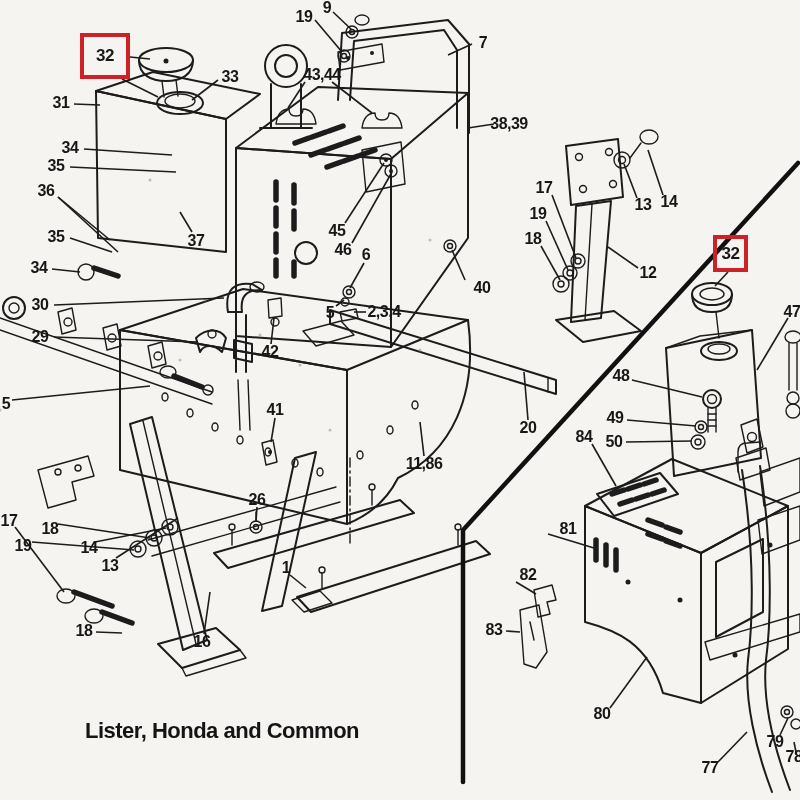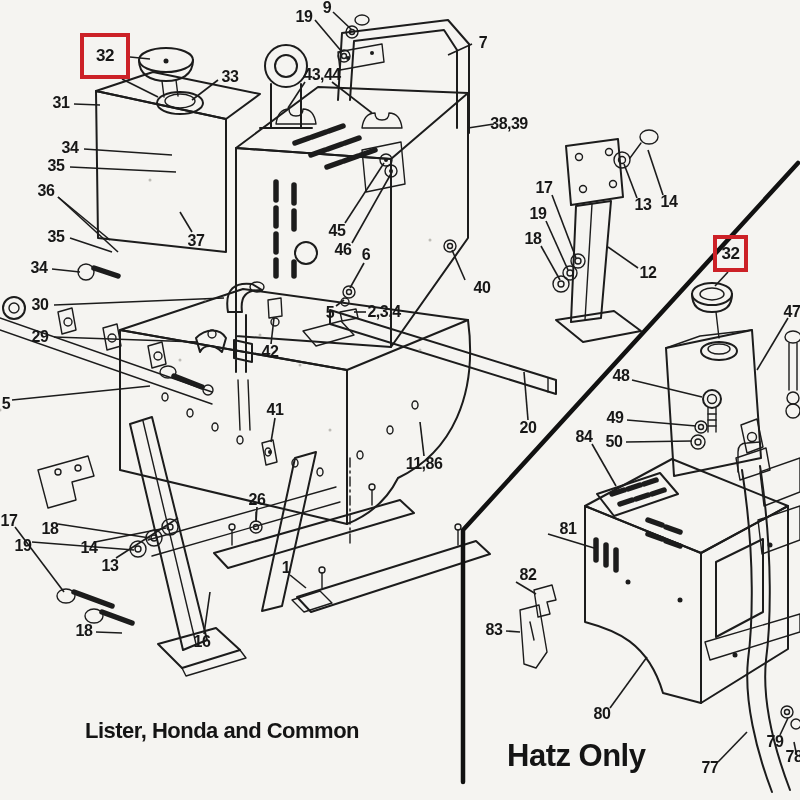--- a/index.html
+++ b/index.html
@@ -432,15 +432,14 @@
         <span>32</span>
       </div>
       <div class="highlight-box" style="left: 713px; top: 235px; width: 35px; height: 37px; border-color: rgb(204, 33, 39);">
         <span>32</span>
       </div>
     </div>
 
   <div class="section-title" id="title-left">
     <div>Lister, Honda and Common</div>
   </div>
-  <div class="section-title" id="title-right">Hatz Only</div>
 
 </div>
 
 </body></html>

